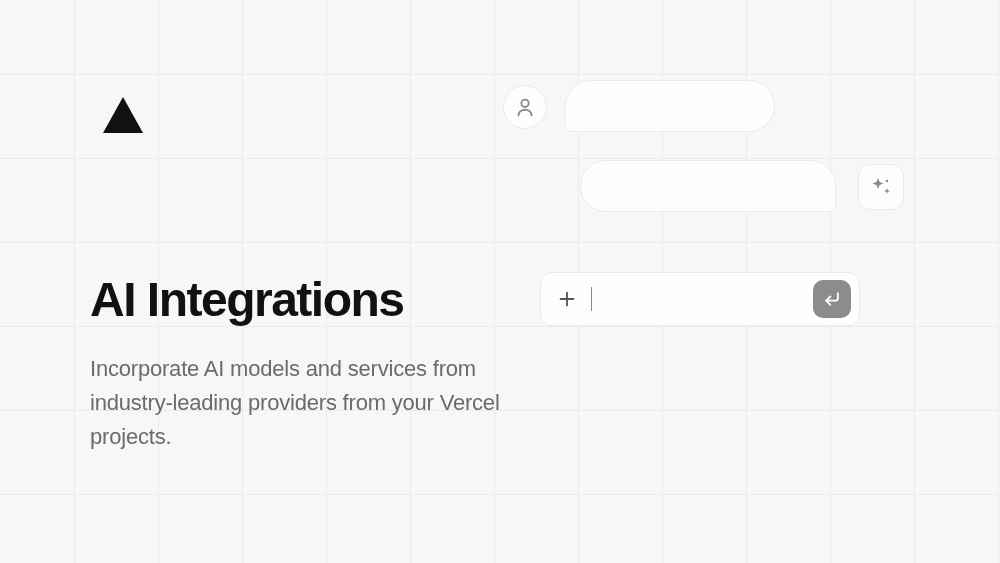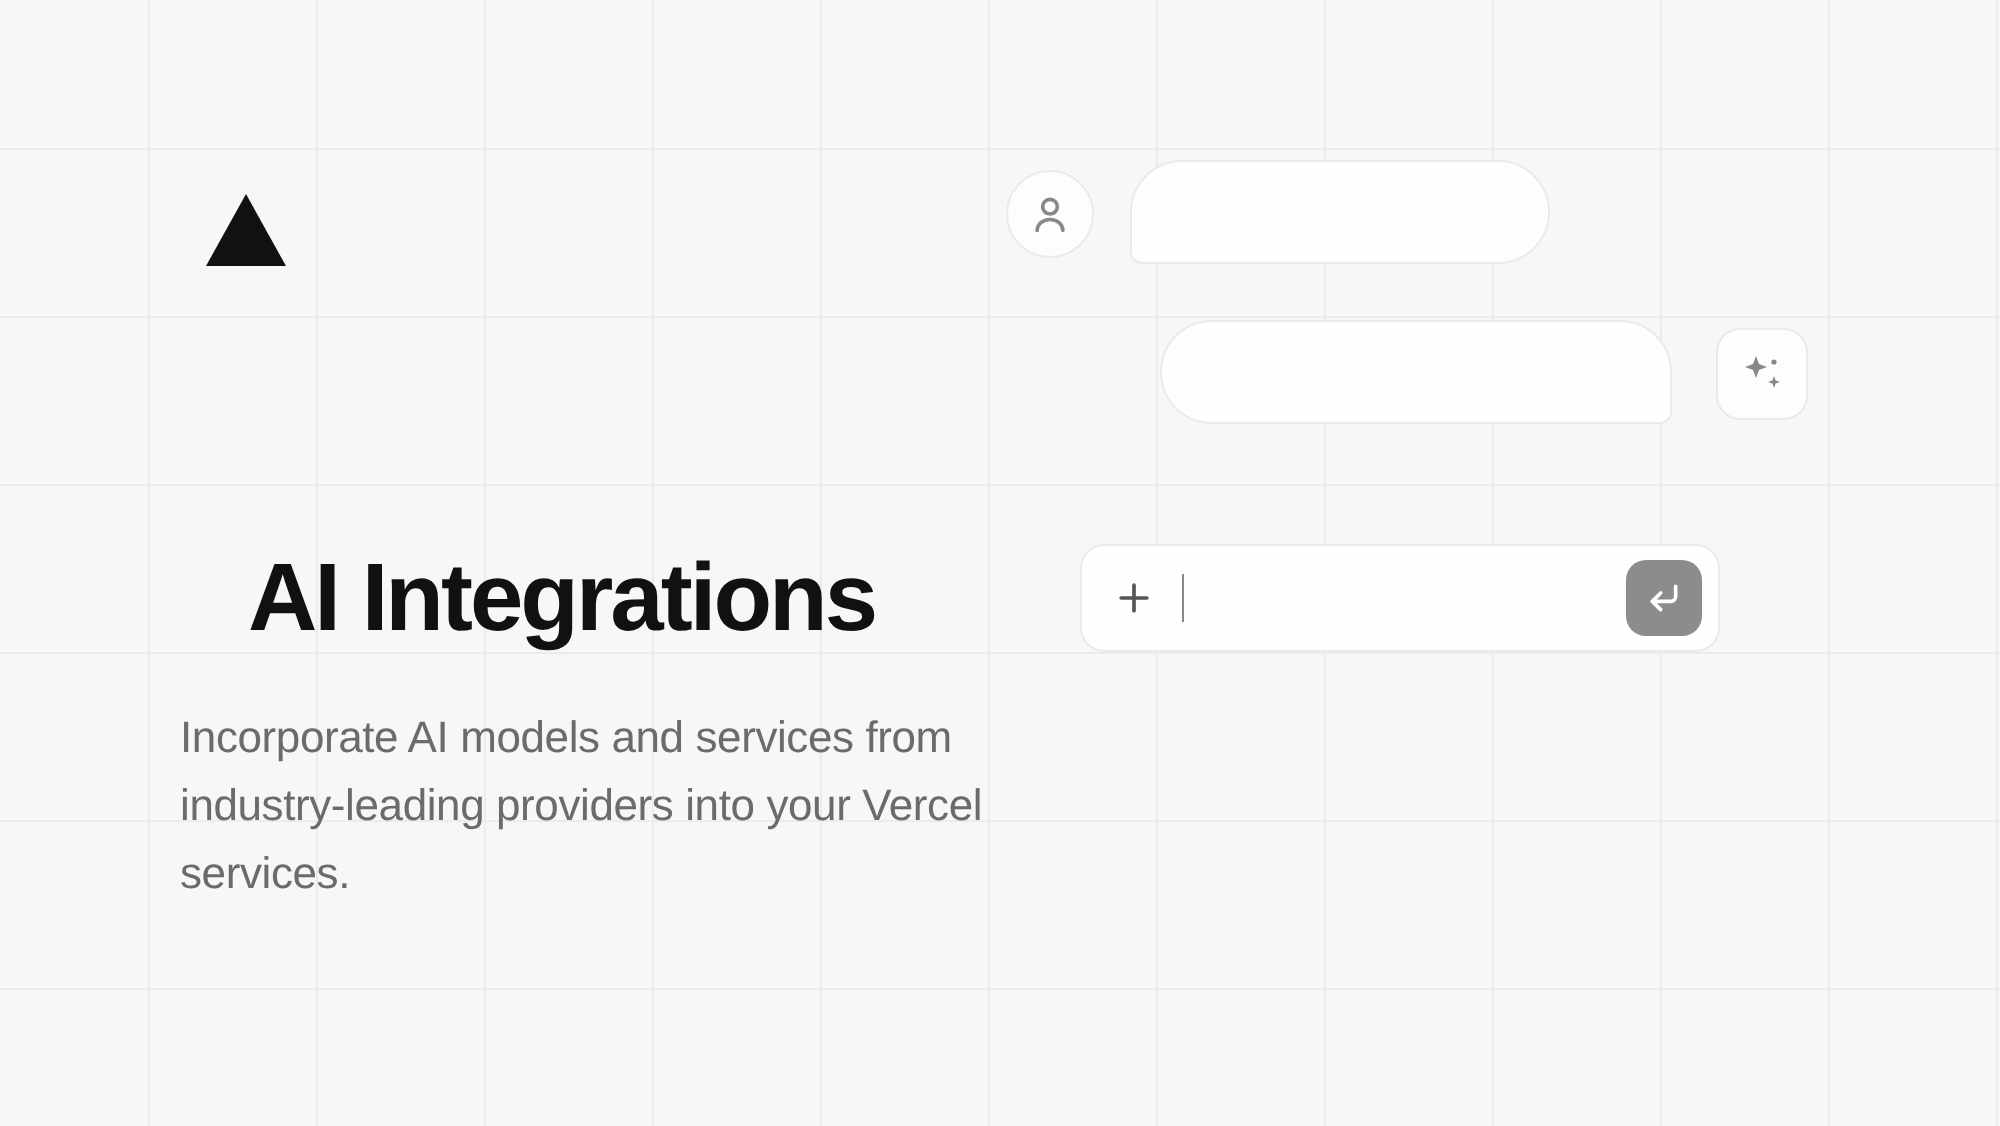--- a/index.html
+++ b/index.html
@@ -34,21 +34,20 @@
 
   
   .heading {
     position: absolute;
     left: 90px;
     top: 272px;
     font-size: 48px;
     font-weight: 700;
     letter-spacing: -1.5px;
     color: #111;
-    margin-left: 34px;
   }
 
   
   .subtitle {
     position: absolute;
     left: 90px;
     top: 352px;
     font-size: 22px;
     line-height: 1.55;
     color: #6b6b6b;
@@ -159,21 +158,21 @@
 </style>
 </head>
 <body>
 
 <div class="grid-bg"></div>
 
 <div class="logo"></div>
 
 <h1 class="heading">AI Integrations</h1>
 
-<p class="subtitle">Incorporate AI models and services from industry-leading providers into your Vercel services.</p>
+<p class="subtitle">Incorporate AI models and services from industry-leading providers from your Vercel projects.</p>
 
 <div class="chat-area">
   <div class="avatar-circle">
     <svg width="22" height="22" viewBox="0 0 24 24" fill="none" stroke="#888" stroke-width="2" stroke-linecap="round" stroke-linejoin="round">
       <circle cx="12" cy="8" r="4"></circle>
       <path d="M5 21c0-3.5 3.1-6 7-6s7 2.5 7 6"></path>
     </svg>
   </div>
   <div class="bubble bubble1"></div>
   <div class="bubble bubble2"></div>

